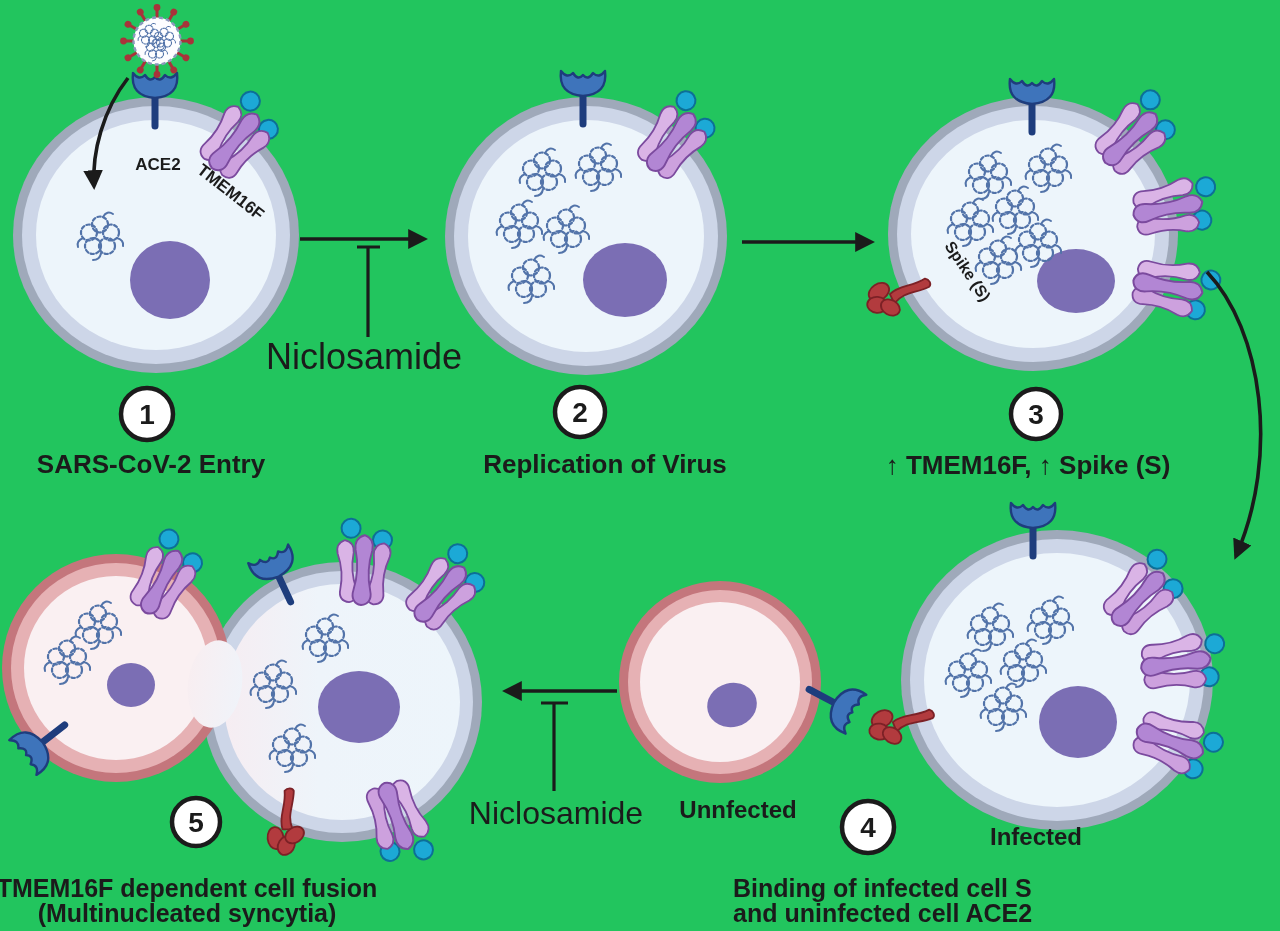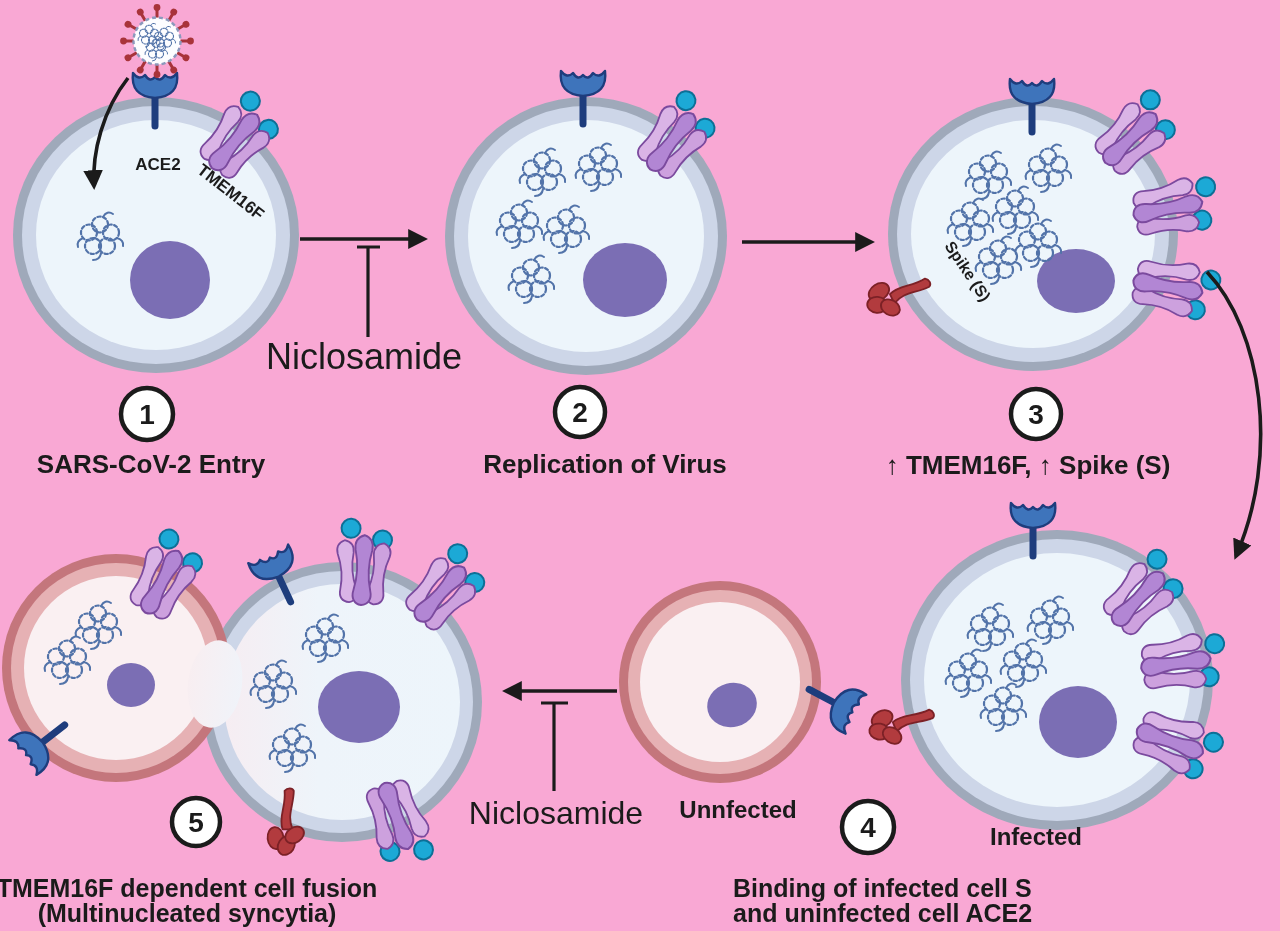--- a/index.html
+++ b/index.html
@@ -7,21 +7,21 @@
     --mem-red:#c4767c; --mem-red-light:#e6b1b4; --cyto-pink:#faf0f2;
     --nucleus:#7b6eb4;
     --tmem-light:#dab4e6; --tmem-light2:#cda1de; --tmem-mid:#b286d4; --tmem-outline:#7b4a9e;
     --cyan:#1ca9d6; --cyan-outline:#0d6f96;
     --ace2-cup:#3e74bb; --ace2-stem:#1e3d7d;
     --spike-red:#b23b3e; --spike-outline:#7c2126;
     --rna:#5273a9; --virus-red:#a8333a; --virus-body-edge:#8b98bc;
     --ink:#1b1b1b;
   }
   html,body{margin:0;padding:0;background:#ffffff;}
-  .stage{width:1280px;height:931px;position:relative;background:#f9a8d4;overflow:hidden;}
+  .stage{width:1280px;height:931px;position:relative;background:#22c55e;overflow:hidden;}
   svg{display:block;}
   text{font-family:"Liberation Sans", sans-serif; fill:var(--ink);}
   .cap{font-size:26px;font-weight:bold;}
   .cap2{font-size:25px;font-weight:bold;}
   .sub{font-size:24px;font-weight:bold;}
   .nic{font-size:36px;font-weight:400;}
   .nic2{font-size:32px;font-weight:400;}
   .tiny{font-size:17px;font-weight:bold;}
   .rot{font-size:16px;font-weight:bold;}
   .badge-n{font-size:28px;font-weight:bold;}

